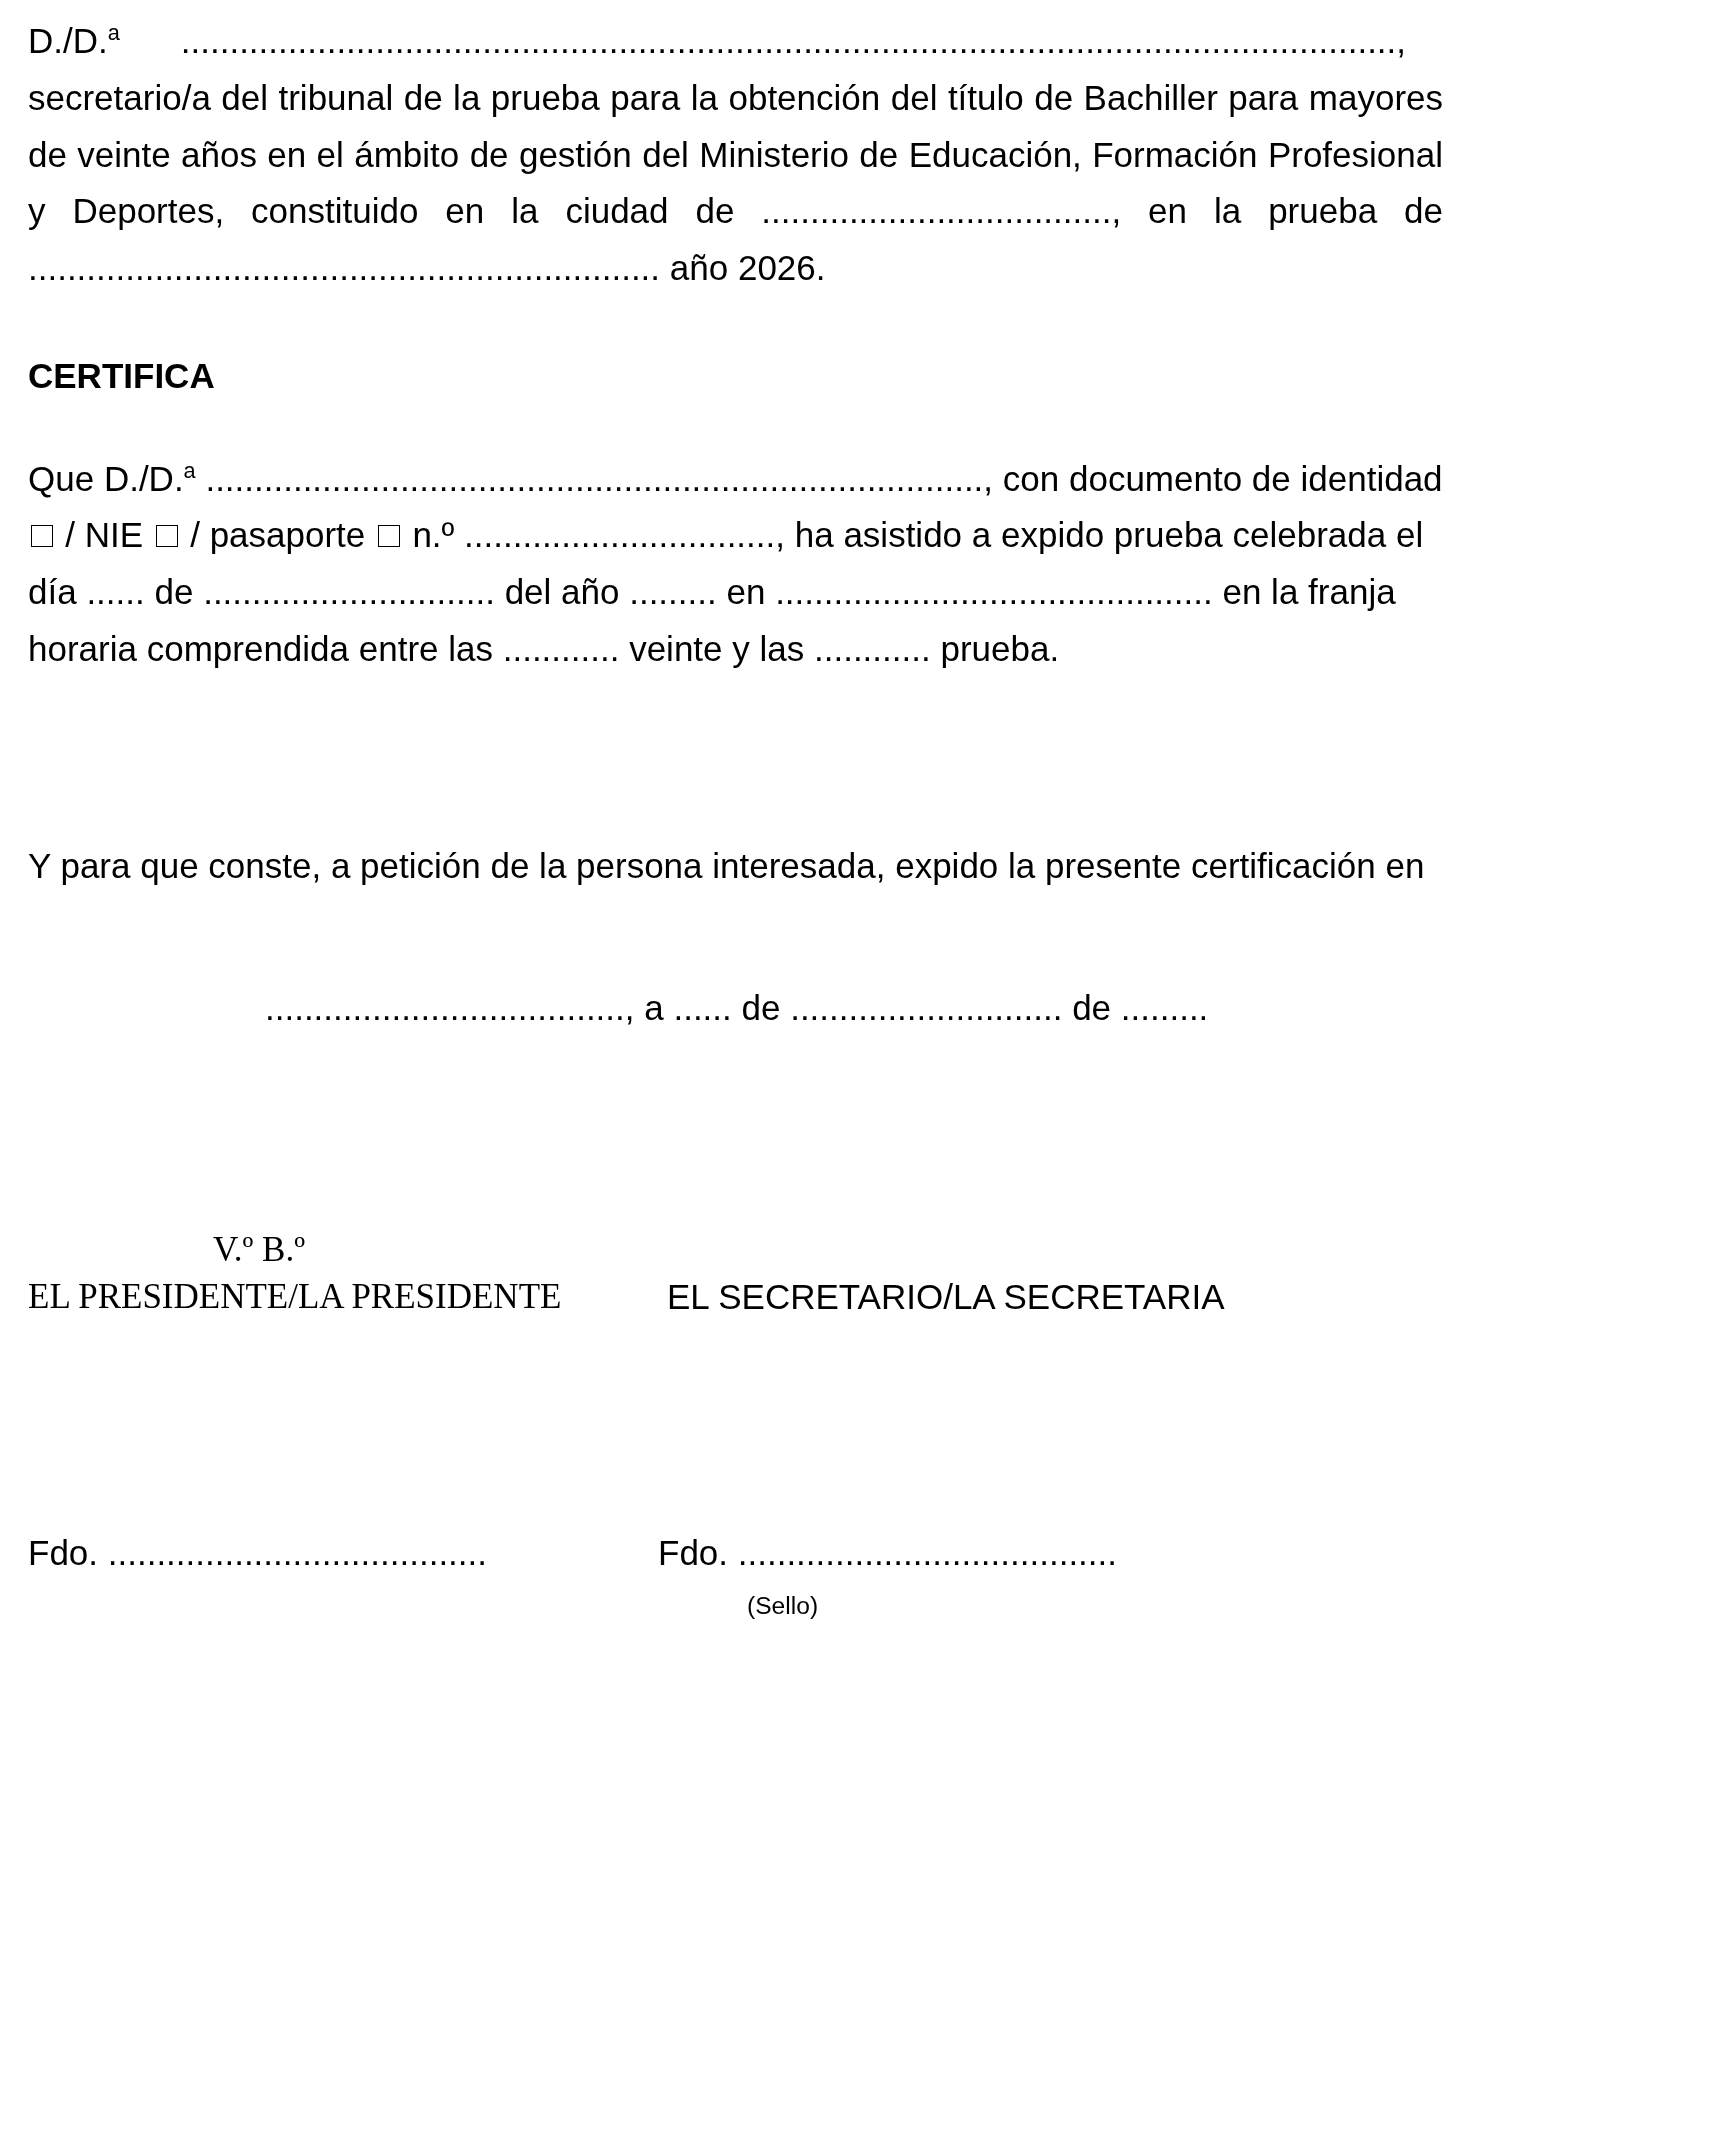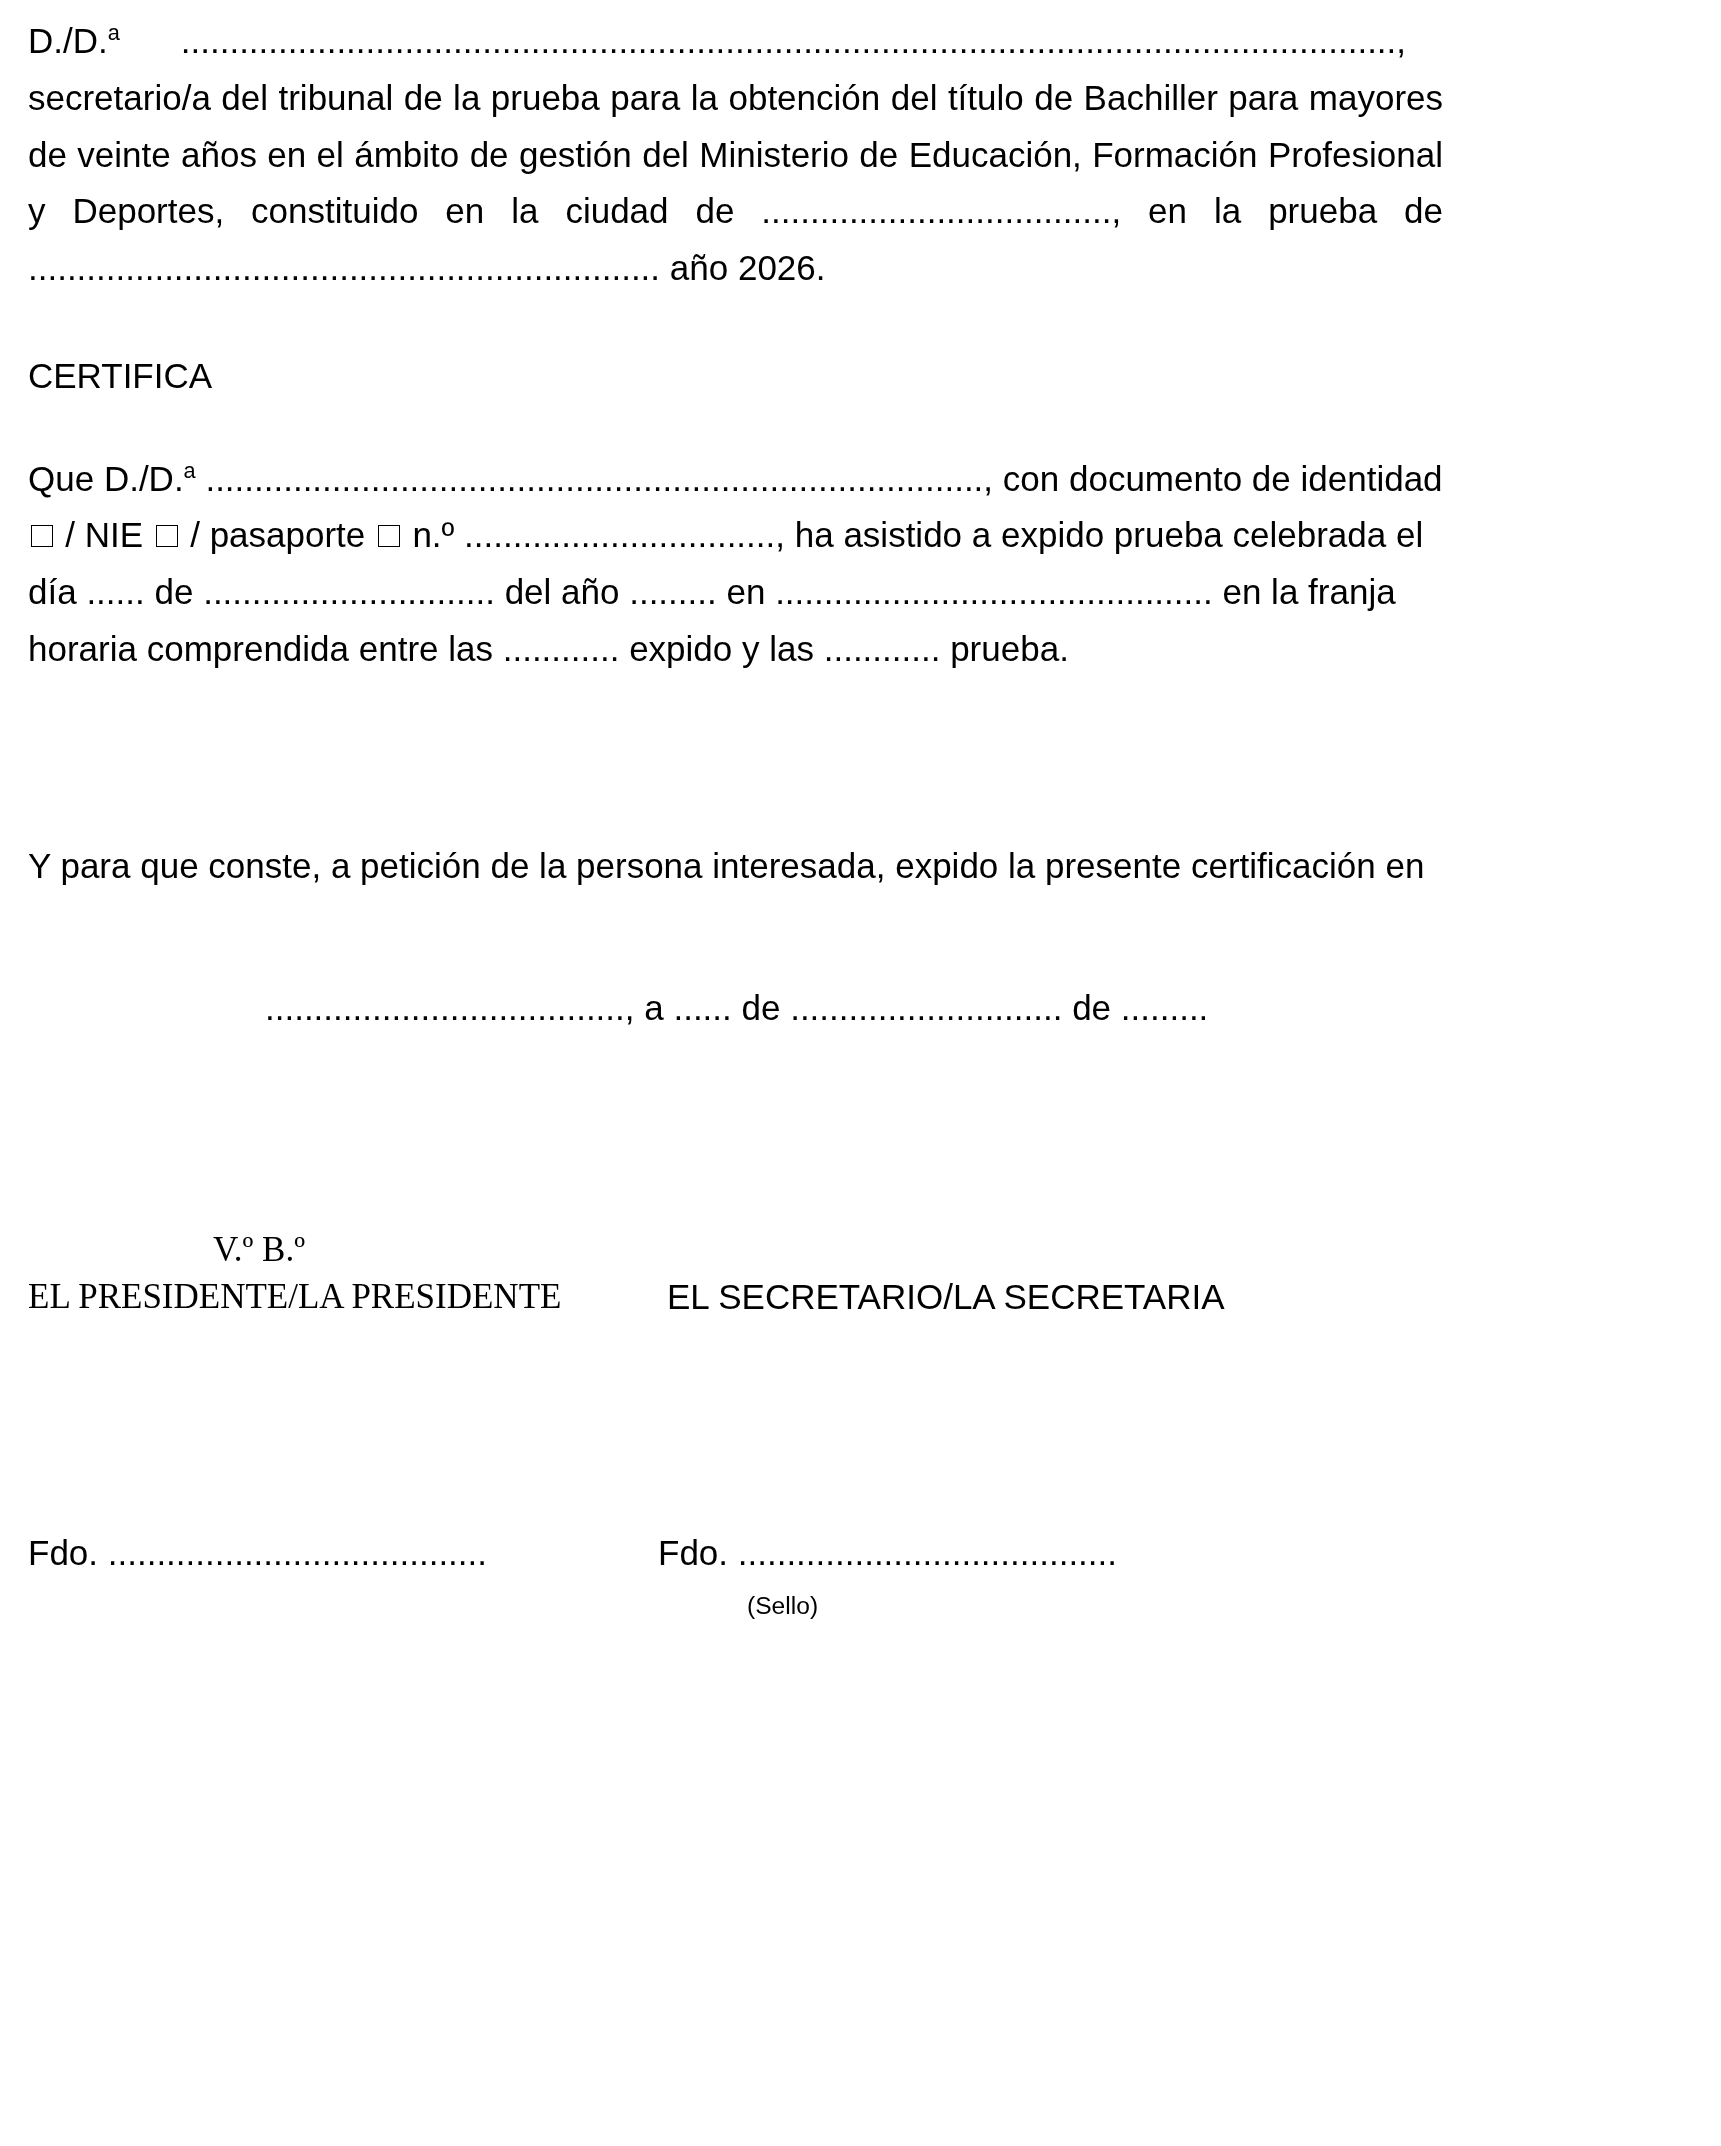--- a/index.html
+++ b/index.html
@@ -35,21 +35,21 @@
     margin-top: 3.8px;
   }
   sup {
     font-size: 0.62em;
     vertical-align: super;
     line-height: 0;
   }
   .gap-big { display: inline-block; width: 61px; }
   .heading {
     font-size: 35px;
-    font-weight: normal;
+    font-weight: bold;
     margin: 51px 0 0 0;
     line-height: 1.6;
   }
   .block-certifica {
     margin-top: 47px;
   }
   .box {
     display: inline-block;
     width: 22px;
     height: 22px;
@@ -141,21 +141,21 @@
     <span>ha asistido a expido prueba celebrada el día</span>
     <span>......</span>
     <span>de</span>
     <span>..............................</span>
     <span>del año</span>
     <span>.........</span>
     <span>en</span>
     <span>.............................................</span>
     <span>en la franja horaria comprendida entre las</span>
     <span>............</span>
-    <span>expido y las</span>
+    <span>veinte y las</span>
     <span>............</span>
     <span>prueba.</span>
   </p>
 
   <div class="spacer-1"></div>
 
   <p class="para nojust">Y para que conste, a petición de la persona interesada, expido la presente certificación en</p>
 
   <div class="spacer-2"></div>
 

